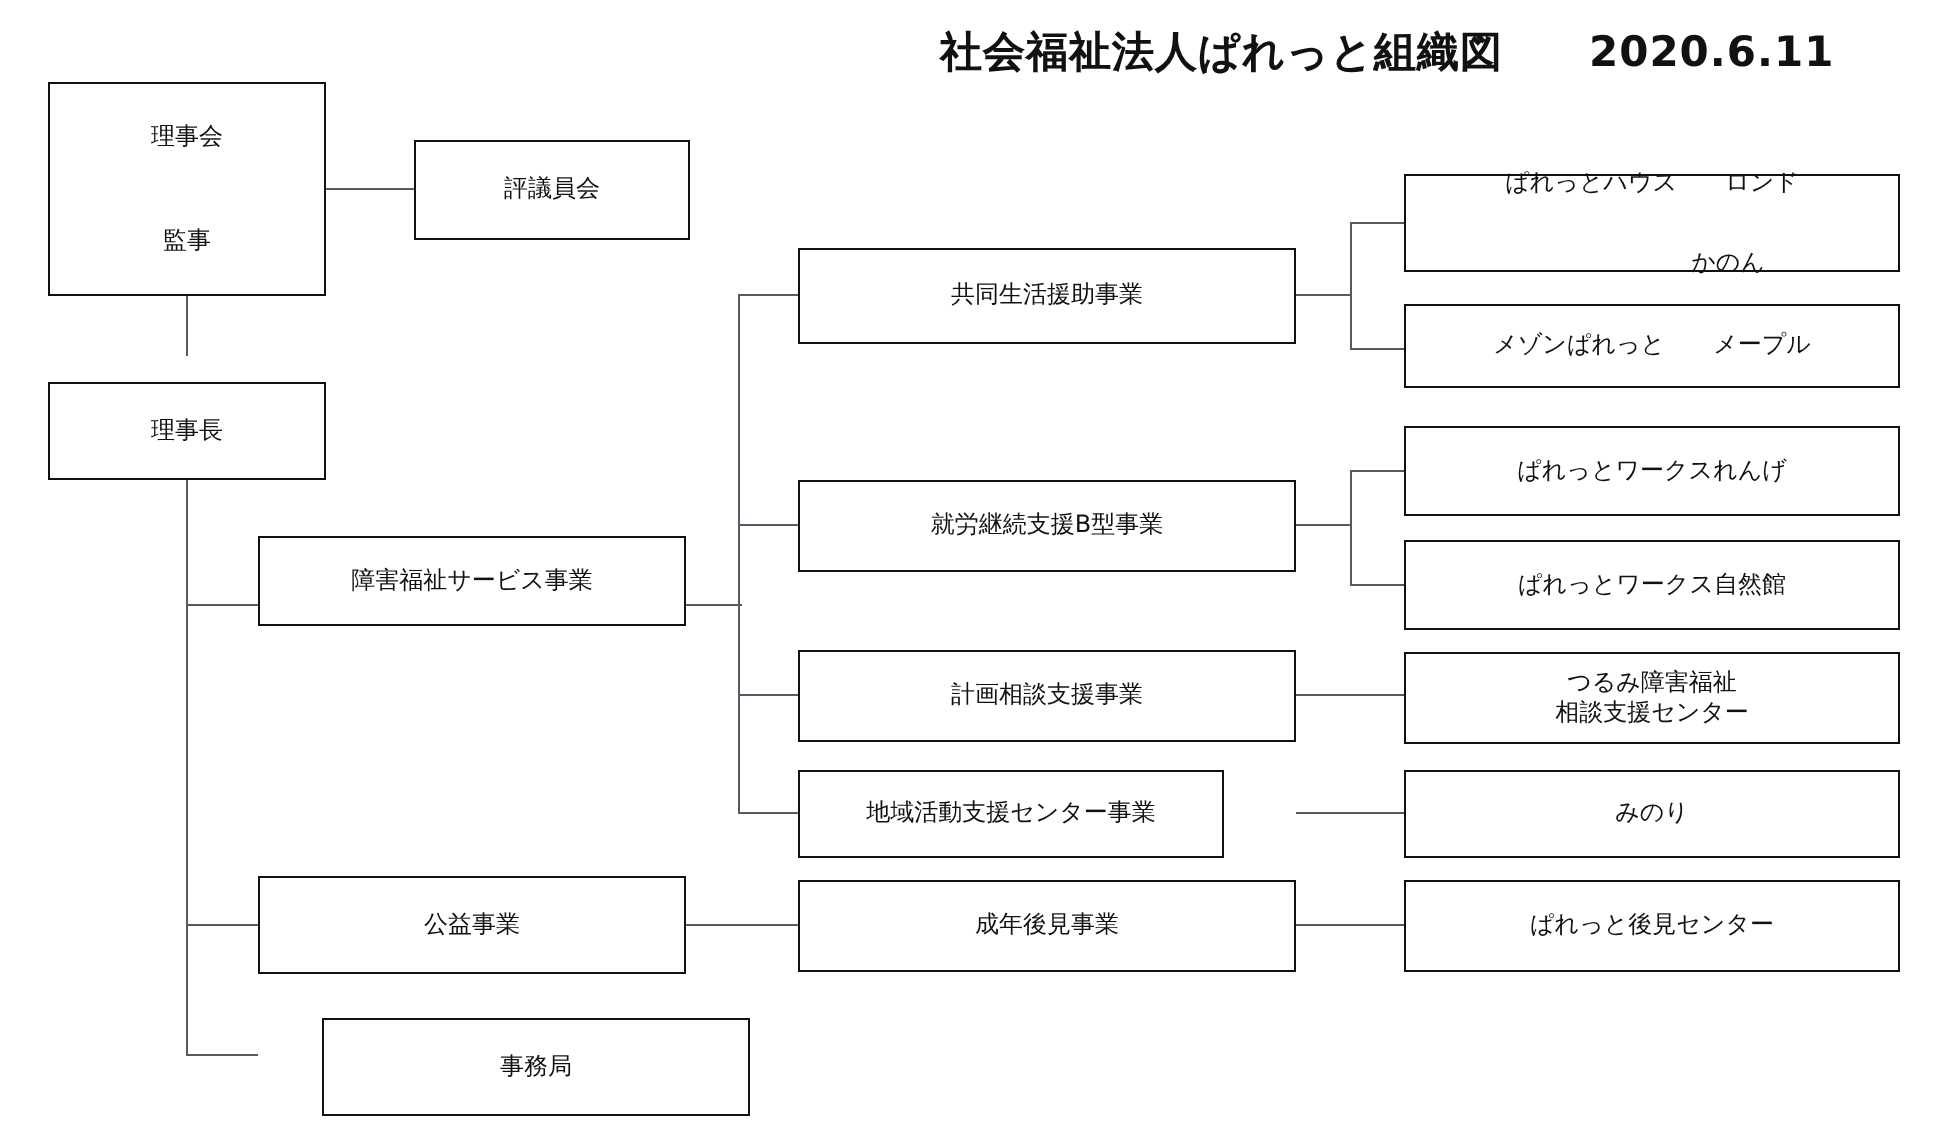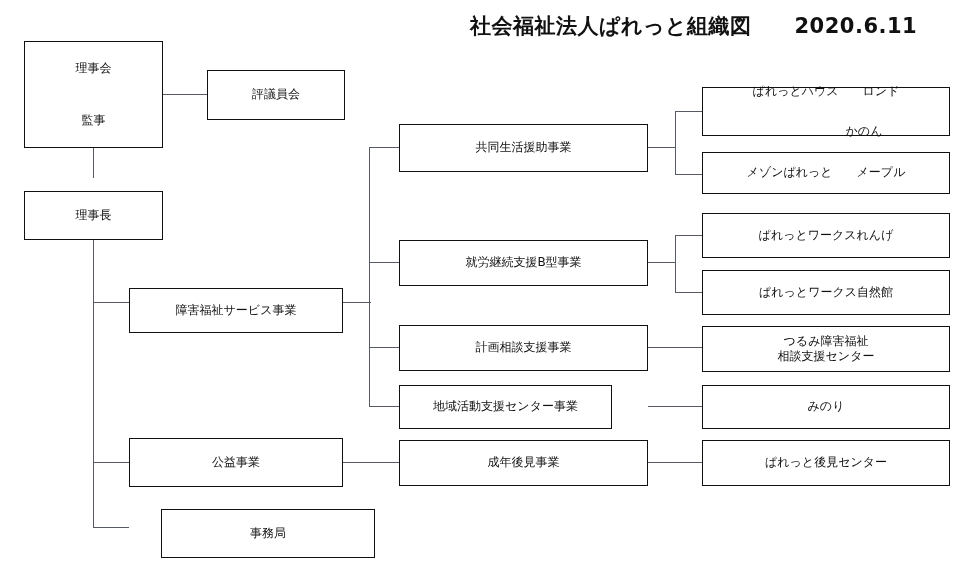--- a/index.html
+++ b/index.html
@@ -113,21 +113,21 @@
   </div>
 
   <div class="node" style="left:207px; top:70px; width:138px; height:50px;">
     <span>評議員会</span>
   </div>
 
   <div class="node" style="left:24px; top:164px; width:139px; height:49px;margin-top:27px;">
     <span>理事長</span>
   </div>
 
-  <div class="node" style="left:129px; top:288px; width:214px; height:45px;">
+  <div class="node" style="left:129px; top:268px; width:214px; height:45px;">
     <span>障害福祉サービス事業</span>
   </div>
 
   <div class="node" style="left:129px; top:438px; width:214px; height:49px;">
     <span>公益事業</span>
   </div>
 
   <div class="node" style="left:129px; top:509px; width:214px; height:49px;margin-left:32px;">
     <span>事務局</span>
   </div>

